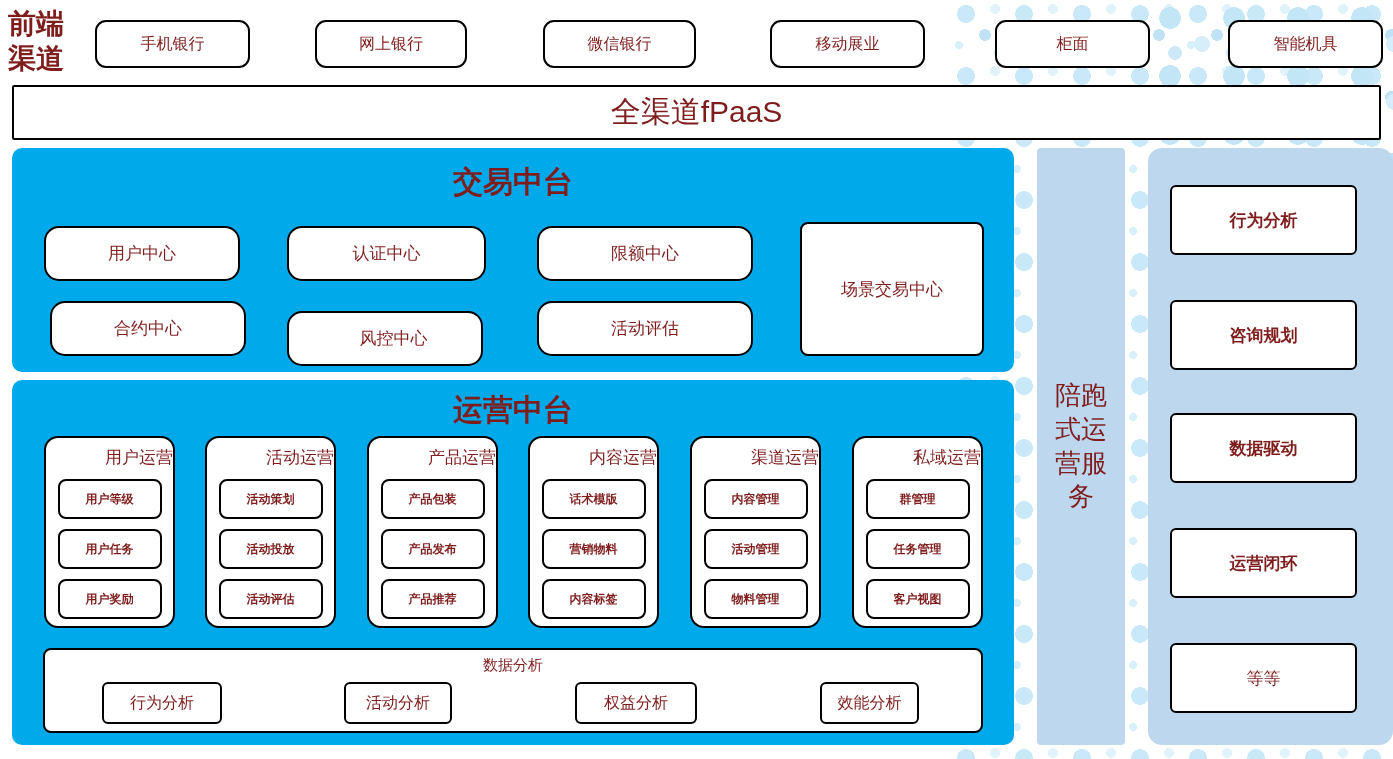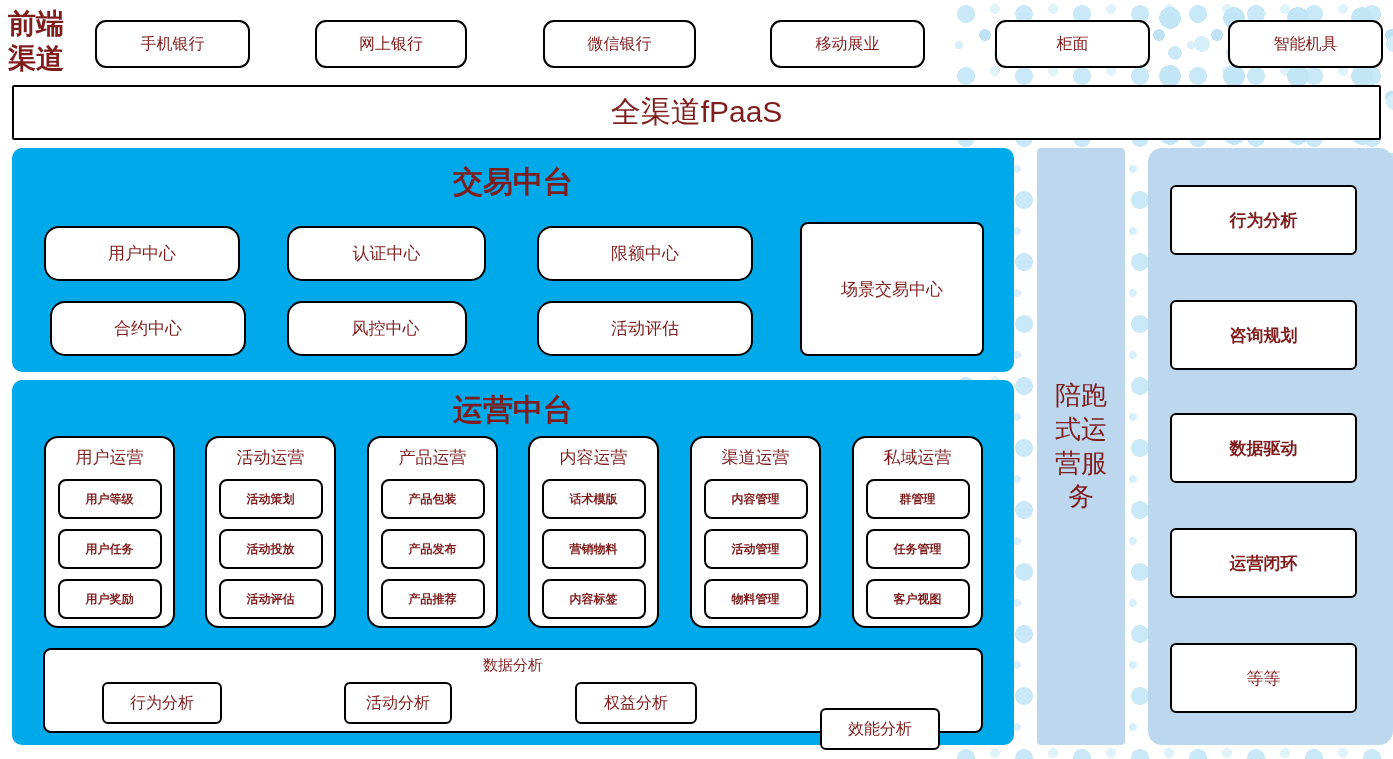--- a/index.html
+++ b/index.html
@@ -36,21 +36,21 @@
   .trade{top:148px;height:224px;}
   .ops{top:380px;height:365px;}
   .sec-title{position:absolute;left:0;width:100%;text-align:center;
        font-size:30px;font-weight:700;}
 
   .tbox{height:55px;border-radius:15px;font-size:17px;}
   .scene{border-radius:8px;font-size:17px;}
 
   .col{position:absolute;top:56px;height:192px;width:131px;background:#fff;
        border:2px solid #000;border-radius:14px;box-sizing:border-box;}
-  .col-title{text-align:center;font-size:17px;margin-top:9px;line-height:22px;}
+  .col-title{text-align:right;font-size:17px;margin-top:9px;line-height:22px;}
   .col-item{margin:10px auto 4px;width:104px;height:40px;border:2px solid #000;border-radius:8px;
        display:flex;align-items:center;justify-content:center;font-size:12px;
        background:#fff;box-sizing:border-box;font-weight:bold;}
 
   .da{position:absolute;left:31px;top:268px;width:940px;height:85px;background:#fff;
       border:2px solid #000;border-radius:8px;box-sizing:border-box;}
   .da-title{text-align:center;font-size:15px;margin-top:6px;}
   .da-box{top:32px;height:42px;border-radius:6px;font-size:16px;}
 
   .vbar{position:absolute;left:1037px;top:148px;width:88px;height:597px;
@@ -79,21 +79,21 @@
   <div class="box chan" style="left:1228px;width:155px;">智能机具</div>
 
   <div class="box fpaas">全渠道fPaaS</div>
 
   <div class="section trade">
     <div class="sec-title" style="top:2px;margin-top:12px;">交易中台</div>
     <div class="box tbox" style="left:32px;top:78px;width:196px;">用户中心</div>
     <div class="box tbox" style="left:275px;top:78px;width:199px;">认证中心</div>
     <div class="box tbox" style="left:525px;top:78px;width:216px;">限额中心</div>
     <div class="box tbox" style="left:32px;top:153px;width:196px;margin-left:6px;">合约中心</div>
-    <div class="box tbox" style="left:275px;top:153px;width:180px;padding-left:17px;">风控中心</div>
+    <div class="box tbox" style="left:275px;top:163px;width:196px;padding-left:17px;">风控中心</div>
     <div class="box tbox" style="left:525px;top:153px;width:216px;">活动评估</div>
     <div class="box scene" style="left:788px;top:74px;width:184px;height:134px;">场景交易中心</div>
   </div>
 
   <div class="section ops">
     <div class="sec-title" style="top:10px;">运营中台</div>
 
     <div class="col" style="left:32px;">
       <div class="col-title">用户运营</div>
       <div class="col-item">用户等级</div>
@@ -129,21 +129,21 @@
       <div class="col-item">群管理</div>
       <div class="col-item">任务管理</div>
       <div class="col-item">客户视图</div>
     </div>
 
     <div class="da">
       <div class="da-title">数据分析</div>
       <div class="box da-box" style="left:57px;width:120px;">行为分析</div>
       <div class="box da-box" style="left:299px;width:108px;">活动分析</div>
       <div class="box da-box" style="left:530px;width:122px;">权益分析</div>
-      <div class="box da-box" style="left:775px;width:120px;margin-top:26px;">效能分析</div>
+      <div class="box da-box" style="left:775px;width:99px;">效能分析</div>
     </div>
   </div>
 
   <div class="vbar">
     <div class="vbar-text">陪跑式运营服务</div>
   </div>
 
   <div class="rpanel">
     <div class="box rp-box" style="top:37px;">行为分析</div>
     <div class="box rp-box" style="top:152px;">咨询规划</div>

